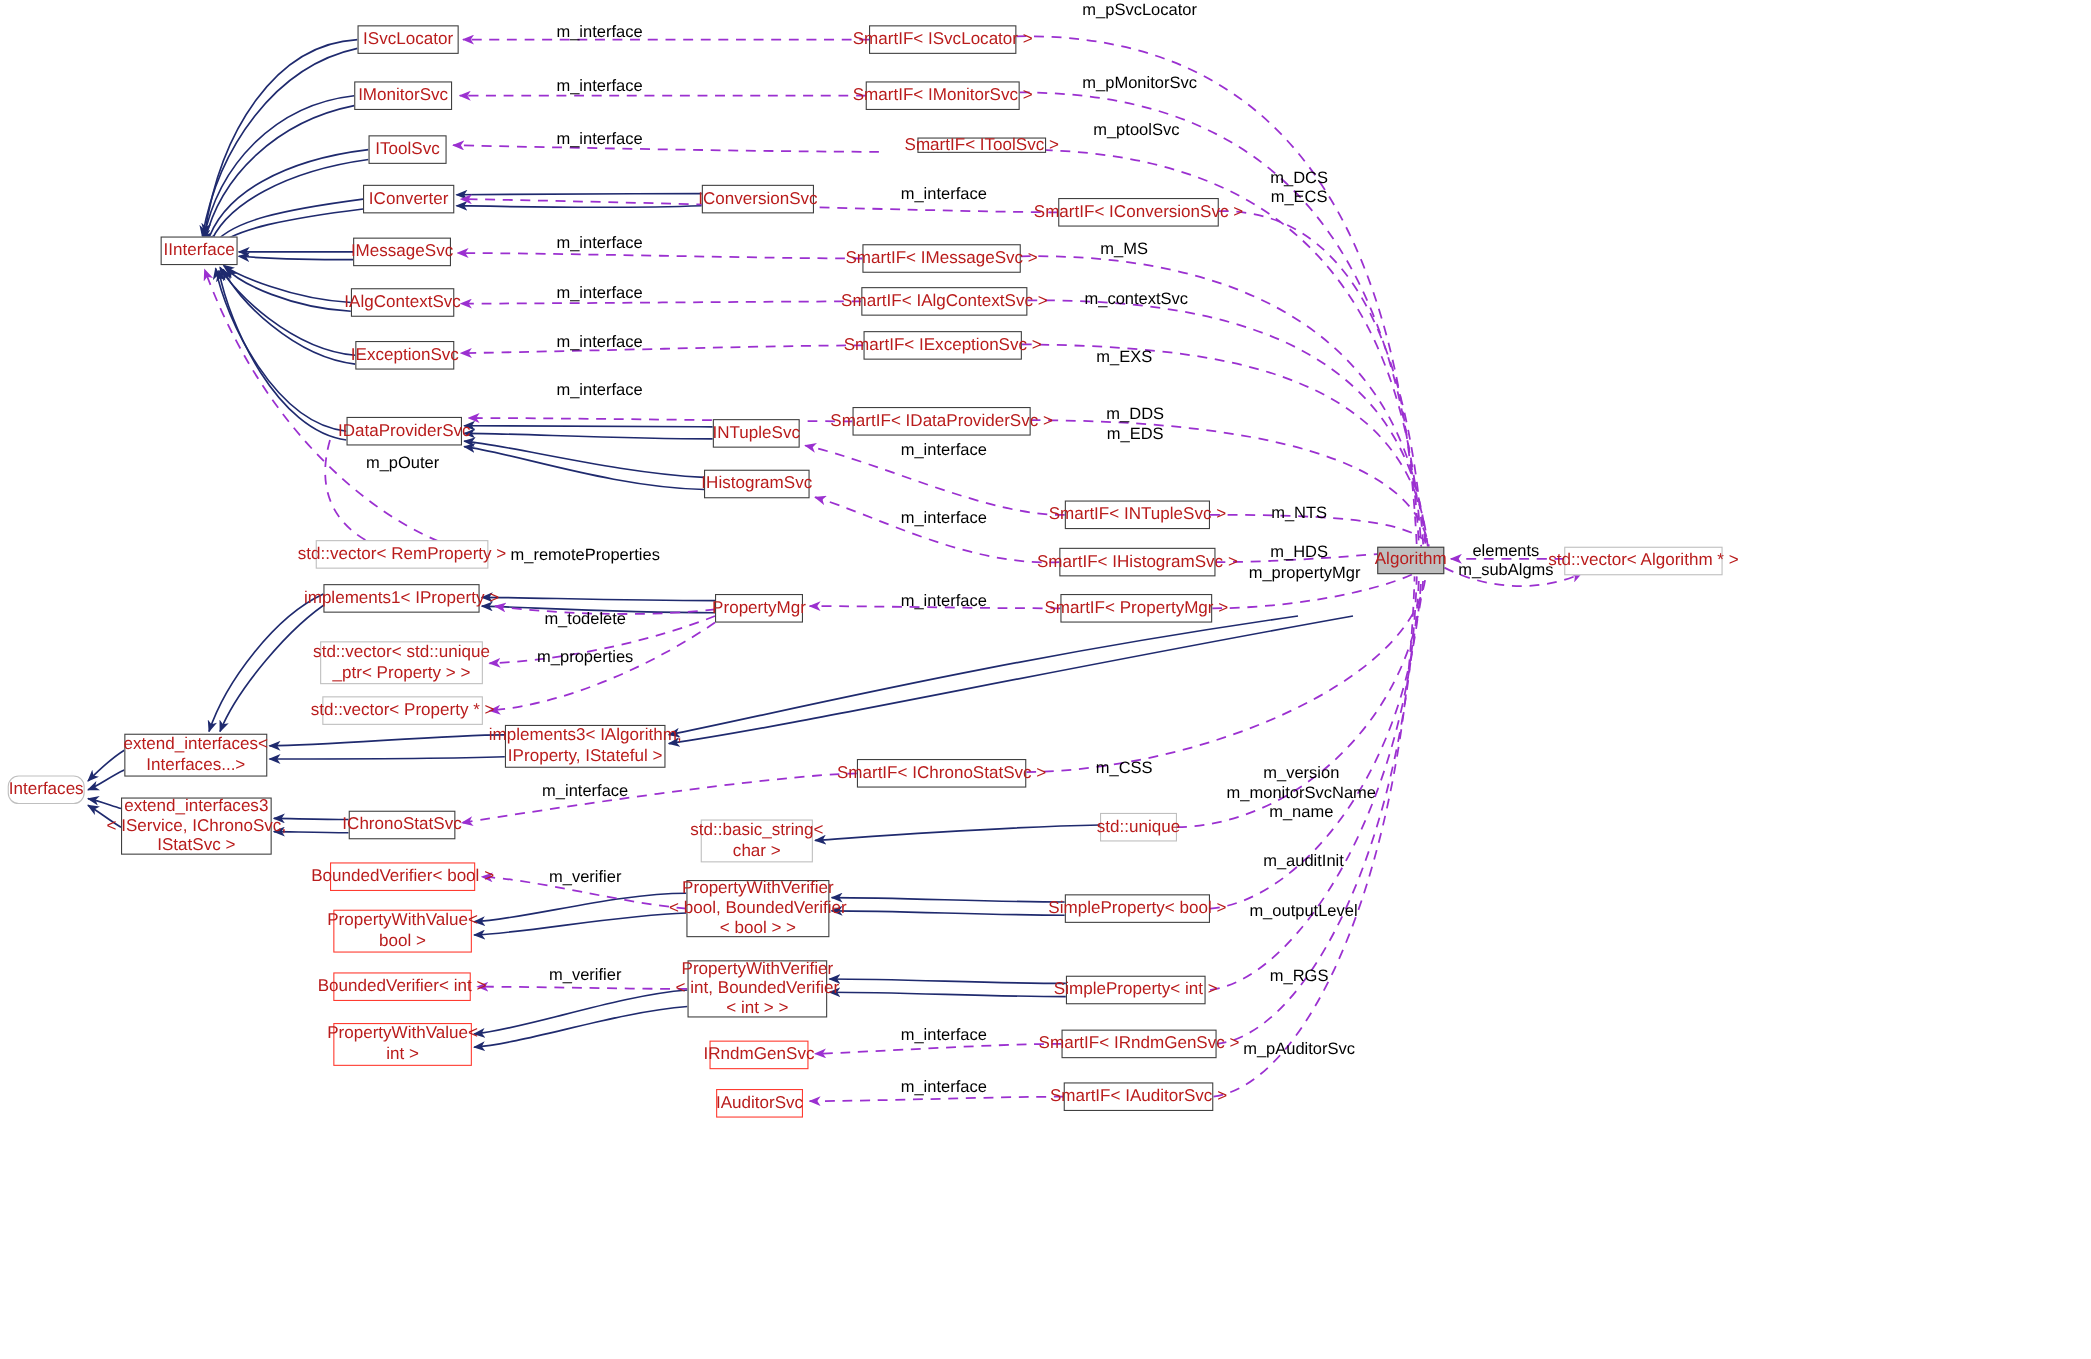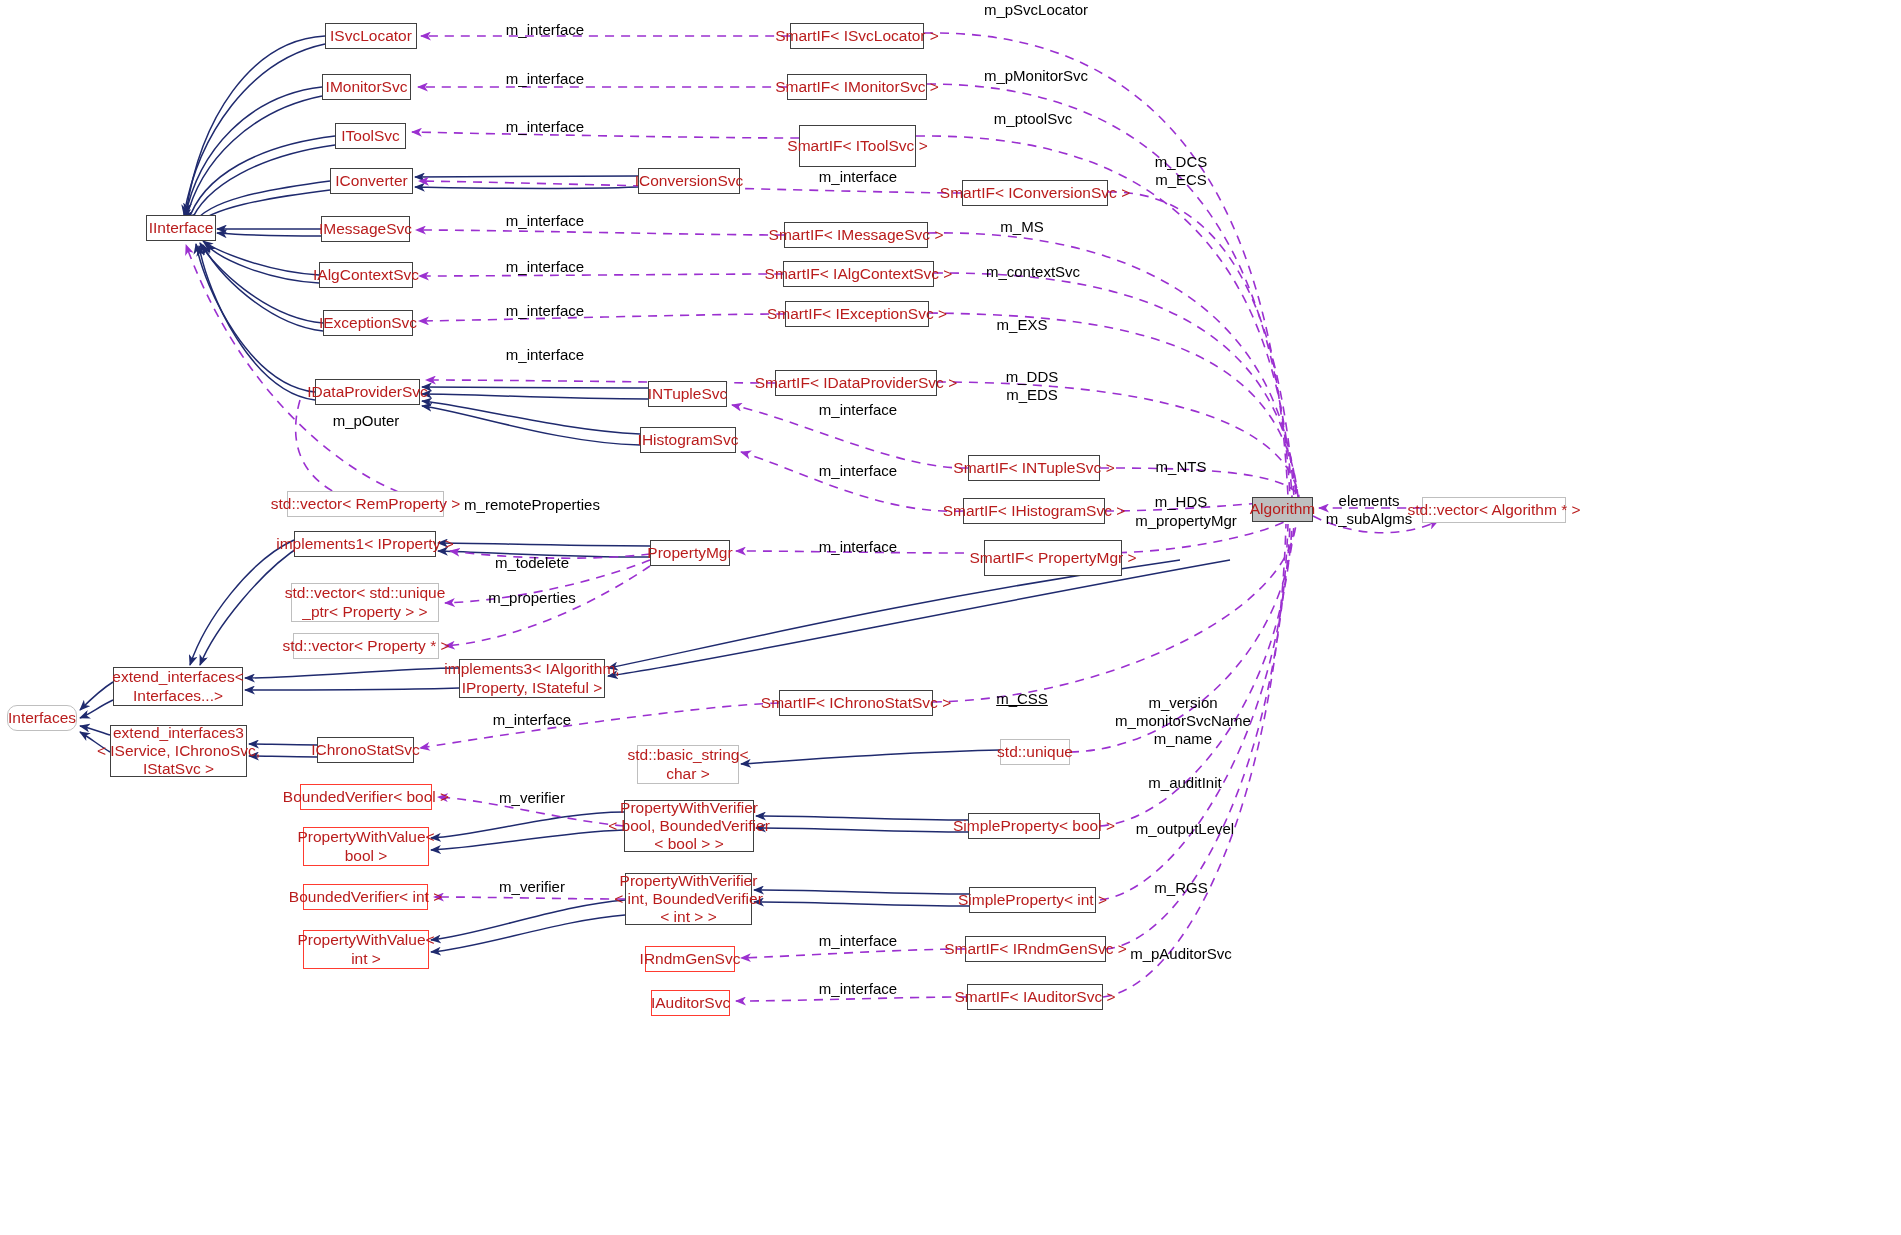--- a/index.html
+++ b/index.html
@@ -162,21 +162,21 @@
 
       <path d="M1422,508 C1390,508 1350,508 1319,508" marker-end="url(#arrUse)"></path>
       <path d="M1313,516 C1360,540 1410,535 1438,521" marker-end="url(#arrUse)"></path>
     </g>
   </svg>
 <div class="node solid" style="left: 325px; top: 23px; width: 92px; height: 26px;">ISvcLocator</div>
     <div class="node solid" style="left: 790px; top: 23px; width: 134px; height: 26px;">SmartIF&lt; ISvcLocator &gt;</div>
     <div class="node solid" style="left: 322px; top: 74px; width: 89px; height: 26px;">IMonitorSvc</div>
     <div class="node solid" style="left: 787px; top: 74px; width: 140px; height: 26px;">SmartIF&lt; IMonitorSvc &gt;</div>
     <div class="node solid" style="left: 335px; top: 123px; width: 71px; height: 26px;">IToolSvc</div>
-    <div class="node solid" style="left: 799px; top: 125px; width: 117px; height: 42px;">SmartIF&lt; IToolSvc &gt;</div>
+    <div class="node solid" style="left: 834px; top: 125px; width: 117px; height: 14px;">SmartIF&lt; IToolSvc &gt;</div>
     <div class="node solid" style="left: 330px; top: 168px; width: 83px; height: 26px;">IConverter</div>
     <div class="node solid" style="left: 638px; top: 168px; width: 102px; height: 26px;">IConversionSvc</div>
     <div class="node solid" style="left: 962px; top: 180px; width: 146px; height: 26px;">SmartIF&lt; IConversionSvc &gt;</div>
     <div class="node solid" style="left: 321px; top: 216px; width: 89px; height: 26px;">IMessageSvc</div>
     <div class="node solid" style="left: 784px; top: 222px; width: 144px; height: 26px;">SmartIF&lt; IMessageSvc &gt;</div>
     <div class="node solid" style="left: 146px; top: 215px; width: 70px; height: 26px;">IInterface</div>
     <div class="node solid" style="left: 319px; top: 262px; width: 94px; height: 26px;">IAlgContextSvc</div>
     <div class="node solid" style="left: 783px; top: 261px; width: 151px; height: 26px;">SmartIF&lt; IAlgContextSvc &gt;</div>
     <div class="node solid" style="left: 323px; top: 310px; width: 90px; height: 26px;">IExceptionSvc</div>
     <div class="node solid" style="left: 785px; top: 301px; width: 144px; height: 26px;">SmartIF&lt; IExceptionSvc &gt;</div>
@@ -184,21 +184,21 @@
     <div class="node solid" style="left: 775px; top: 370px; width: 162px; height: 26px;">SmartIF&lt; IDataProviderSvc &gt;</div>
     <div class="node solid" style="left: 648px; top: 381px; width: 79px; height: 26px;">INTupleSvc</div>
     <div class="node solid" style="left: 640px; top: 427px; width: 96px; height: 26px;">IHistogramSvc</div>
     <div class="node solid" style="left: 968px; top: 455px; width: 132px; height: 26px;">SmartIF&lt; INTupleSvc &gt;</div>
     <div class="node light" style="left: 287px; top: 491px; width: 157px; height: 26px;">std::vector&lt; RemProperty &gt;</div>
     <div class="node solid" style="left: 963px; top: 498px; width: 142px; height: 26px;">SmartIF&lt; IHistogramSvc &gt;</div>
     <div class="node current" style="left: 1252px; top: 497px; width: 61px; height: 25px;">Algorithm</div>
     <div class="node light" style="left: 1422px; top: 497px; width: 144px; height: 26px;">std::vector&lt; Algorithm * &gt;</div>
     <div class="node solid" style="left: 294px; top: 531px; width: 142px; height: 26px;">implements1&lt; IProperty &gt;</div>
     <div class="node solid" style="left: 650px; top: 540px; width: 80px; height: 26px;">PropertyMgr</div>
-    <div class="node solid" style="left: 964px; top: 540px; width: 138px; height: 36px; margin-left: 20px;">SmartIF&lt; PropertyMgr &gt;</div>
+    <div class="node solid" style="left: 964px; top: 540px; width: 138px; height: 26px;">SmartIF&lt; PropertyMgr &gt;</div>
     <div class="node light" style="left: 291px; top: 583px; width: 148px; height: 39px;">std::vector&lt; std::unique
 _ptr&lt; Property &gt; &gt;</div>
     <div class="node light" style="left: 293px; top: 633px; width: 146px; height: 26px;">std::vector&lt; Property * &gt;</div>
     <div class="node solid" style="left: 459px; top: 659px; width: 146px; height: 39px;">implements3&lt; IAlgorithm,
 IProperty, IStateful &gt;</div>
     <div class="node solid" style="left: 113px; top: 667px; width: 130px; height: 39px;">extend_interfaces&lt;
 Interfaces...&gt;</div>
     <div class="node solid" style="left: 779px; top: 690px; width: 154px; height: 26px;">SmartIF&lt; IChronoStatSvc &gt;</div>
     <div class="node light" style="left: 7px; top: 705px; width: 70px; height: 26px; border-radius: 10px;">Interfaces</div>
     <div class="node solid" style="left: 110px; top: 725px; width: 137px; height: 52px;">extend_interfaces3
@@ -249,21 +249,21 @@
     <div class="edge-label" style="left: 858px; top: 471px;">m_interface</div>
     <div class="edge-label" style="left: 1181px; top: 467px;">m_NTS</div>
     <div class="edge-label" style="left: 532px; top: 505px;">m_remoteProperties</div>
     <div class="edge-label" style="left: 1181px; top: 502px;">m_HDS</div>
     <div class="edge-label" style="left: 1369px; top: 501px;">elements</div>
     <div class="edge-label" style="left: 1186px; top: 521px;">m_propertyMgr</div>
     <div class="edge-label" style="left: 1369px; top: 519px;">m_subAlgms</div>
     <div class="edge-label" style="left: 858px; top: 547px;">m_interface</div>
     <div class="edge-label" style="left: 532px; top: 563px;">m_todelete</div>
     <div class="edge-label" style="left: 532px; top: 598px;">m_properties</div>
-    <div class="edge-label" style="left: 1022px; top: 699px; text-decoration: underline;">m_CSS</div>
+    <div class="edge-label" style="left: 1022px; top: 699px;">m_CSS</div>
     <div class="edge-label" style="left: 532px; top: 720px;">m_interface</div>
     <div class="edge-label" style="left: 1183px; top: 721px;">m_version
 m_monitorSvcName
 m_name</div>
     <div class="edge-label" style="left: 1185px; top: 783px;">m_auditInit</div>
     <div class="edge-label" style="left: 532px; top: 798px;">m_verifier</div>
     <div class="edge-label" style="left: 1185px; top: 829px;">m_outputLevel</div>
     <div class="edge-label" style="left: 532px; top: 887px;">m_verifier</div>
     <div class="edge-label" style="left: 1181px; top: 888px;">m_RGS</div>
     <div class="edge-label" style="left: 858px; top: 941px;">m_interface</div>

